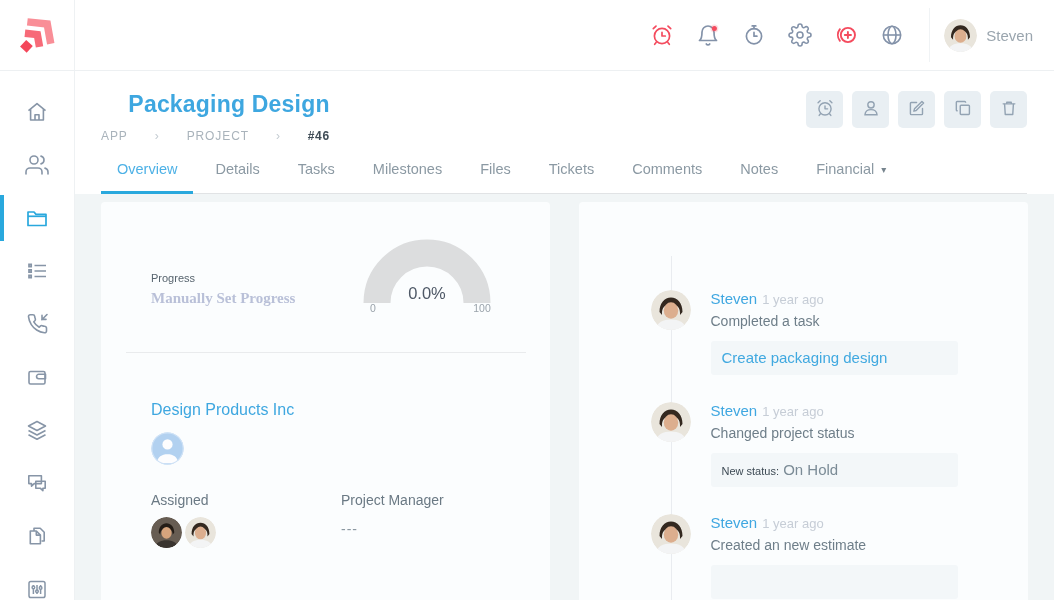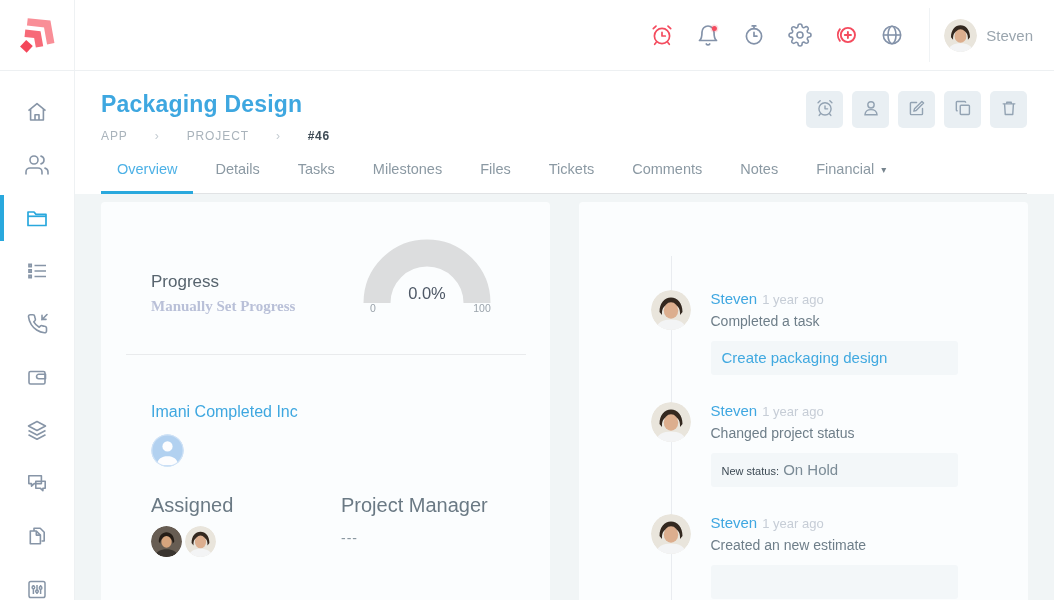--- a/index.html
+++ b/index.html
@@ -26,21 +26,21 @@
   .logo { position:absolute; top:11px; left:13px; width:48px; height:48px; }
   .side-nav { position:absolute; top:100px; left:0; right:1px; display:flex; flex-direction:column; gap:29px; }
   .s-item { position:relative; height:24px; display:flex; justify-content:center; color:#8795a7; cursor:pointer; }
   .s-item svg { width:24px; height:24px; }
   .s-item.active { color:#29a8dd; }
   .s-item.active::before { content:""; position:absolute; left:0; top:-11px; width:4px; height:46px; background:#29a8dd; }
 
   
   .main { position:absolute; left:75px; top:71px; right:0; bottom:0; }
   .page-head { background:#fff; padding:20px 27px 0 26px; }
-  .ph-row { display:flex; justify-content:space-between; align-items:flex-start; }
+  .ph-row { display:flex; justify-content:space-between; align-items:flex-start;text-align:right; }
   .page-title { font-size:23px; color:#3ea7e0; font-weight:600; letter-spacing:.2px; }
   .breadcrumb { margin-top:11px; display:flex; align-items:center; gap:27px; font-size:12px; letter-spacing:.9px; color:#a9b3bb; font-weight:500; }
   .bc-sep { color:#c4ccd2; font-size:12px; font-weight:400; }
   .bc-current { color:#3f4c56; font-weight:700; letter-spacing:.6px; }
   .actions { display:flex; gap:9px; }
   .a-btn { width:37px; height:37px; border-radius:5px; background:#e9eff3; border:none; color:#93a3b3; display:flex; align-items:center; justify-content:center; cursor:pointer; }
   .a-btn svg { width:20px; height:20px; }
 
   .tabs { margin-top:18px; display:flex; gap:6px; border-bottom:1px solid #e1e3e5; }
   .tab { font-size:14.5px; color:#8b99a3; padding:0 16px 14px; cursor:pointer; display:flex; align-items:center; gap:7px; border-bottom:3px solid transparent; margin-bottom:-1px; }
@@ -48,34 +48,34 @@
   .caret { font-size:10px; color:#76848e; }
 
   
   .cards { display:flex; gap:29px; padding:8px 26px 0; align-items:flex-start; }
   .card { background:#fbfdfe; border-radius:4px; }
   .card-left { width:449px; height:430px; }
   .card-right { width:450px; height:430px; position:relative; }
 
   .progress-row { display:flex; justify-content:space-between; align-items:flex-start; padding:27px 56px 0 50px; }
   .progress-text { margin-top:43px; }
-  .progress-title { font-size:17px; color:#57646e; font-weight:500; }
+  .progress-title { font-size:11px; color:#57646e; font-weight:500; }
   .progress-subtitle { font-size:15px; color:#b9c0d8; font-weight:600; margin-top:6px;font-family:Liberation Serif, serif; }
   .gauge { width:134px; height:84px; }
   .gauge-arc { fill:none; stroke:#dcddde; stroke-width:27; }
   .gauge-value { font-size:16.5px; fill:#4e5866; }
   .gauge-tick { font-size:10.5px; fill:#9aa3ab; }
   .card-divider { border:none; border-top:1px solid #e9ebed; margin:39px 24px 0 25px; }
 
   .client-block { padding:48px 50px 0; }
   .client-link { font-size:16px; color:#3ea7e0; font-weight:500; cursor:pointer; }
   .client-avatar { width:33px; height:33px; margin-top:13px; }
   .assign-row { display:flex; padding:27px 50px 0; }
   .assign-col1 { width:190px; }
-  .mini-label { font-size:20px; color:#6a7984; }
+  .mini-label { font-size:14px; color:#6a7984; }
   .assigned-avatars { display:flex; gap:3px; margin-top:9px; }
   .assigned-avatars .avatar-circle { width:31px; height:31px; }
   .pm-value { margin-top:13px; font-size:14px; color:#8b98a1; letter-spacing:1px; }
 
   
   .tl-line { position:absolute; left:92px; top:54px; bottom:0; width:1px; background:#e9ecf0; }
   .timeline { position:relative; padding-top:88px; }
   .tl-entry { position:relative; padding-left:132px; min-height:88px; margin-bottom:24px; }
   .tl-avatar { position:absolute; left:72px; top:0; width:40px; height:40px; }
   .tl-name { font-size:15px; color:#3fa7e1; font-weight:500; cursor:pointer; }
@@ -356,21 +356,21 @@
           </div>
           <svg class="gauge" viewBox="0 0 134 84">
             <path class="gauge-arc" d="M17 74 A50 50 0 0 1 117 74"></path>
             <text class="gauge-value" x="67" y="70" text-anchor="middle">0.0%</text>
             <text class="gauge-tick" x="13" y="83" text-anchor="middle">0</text>
             <text class="gauge-tick" x="122" y="83" text-anchor="middle">100</text>
           </svg>
         </div>
         <hr class="card-divider">
         <div class="client-block">
-          <div class="client-link">Imani Completed Inc</div>
+          <div class="client-link">Design Products Inc</div>
           <span class="avatar-circle client-avatar">
             <svg viewBox="0 0 40 40">
                 <use href="#av-client"></use>
               </svg>
           </span>
         </div>
         <div class="assign-row">
           <div class="assign-col1">
             <div class="mini-label">Assigned</div>
             <div class="assigned-avatars">

